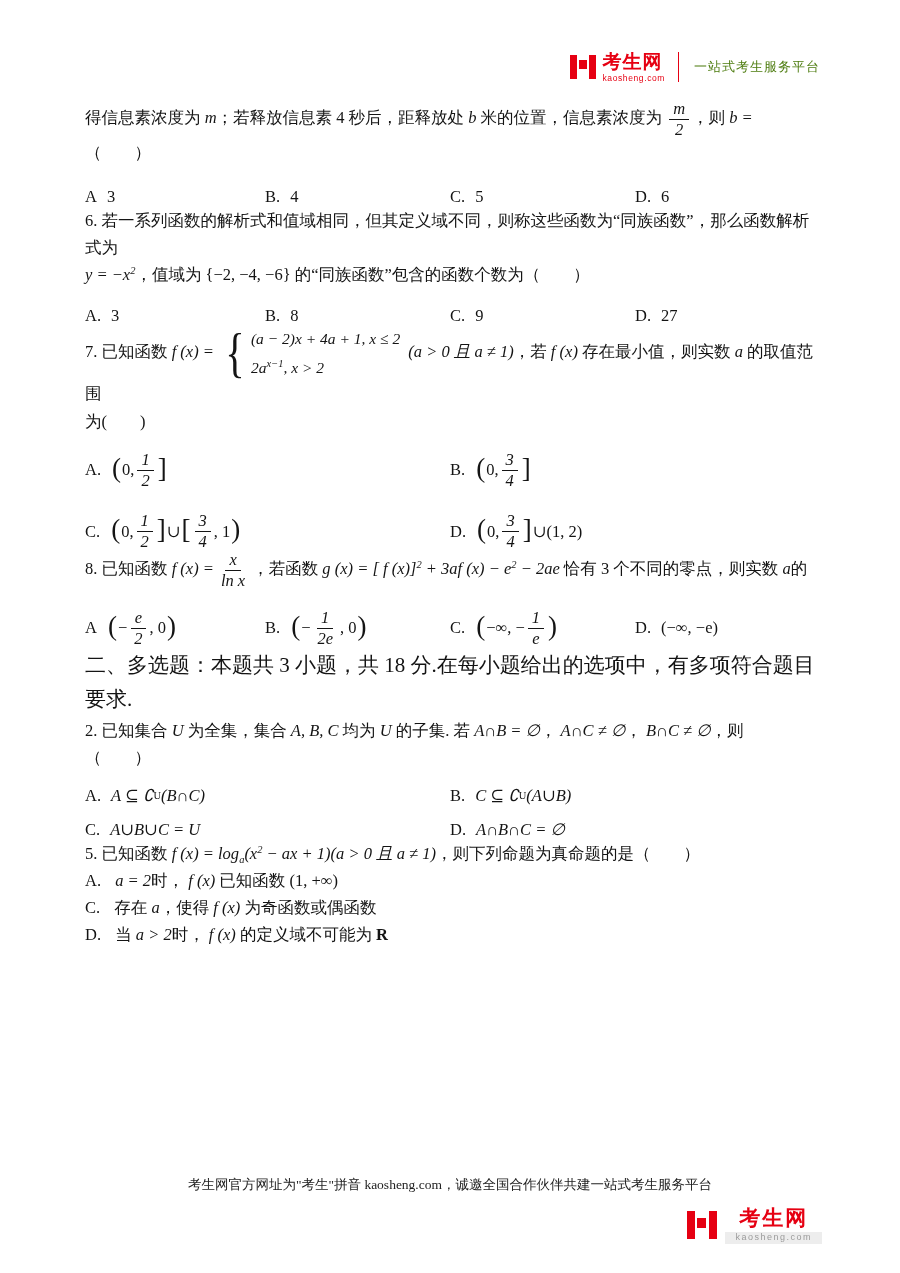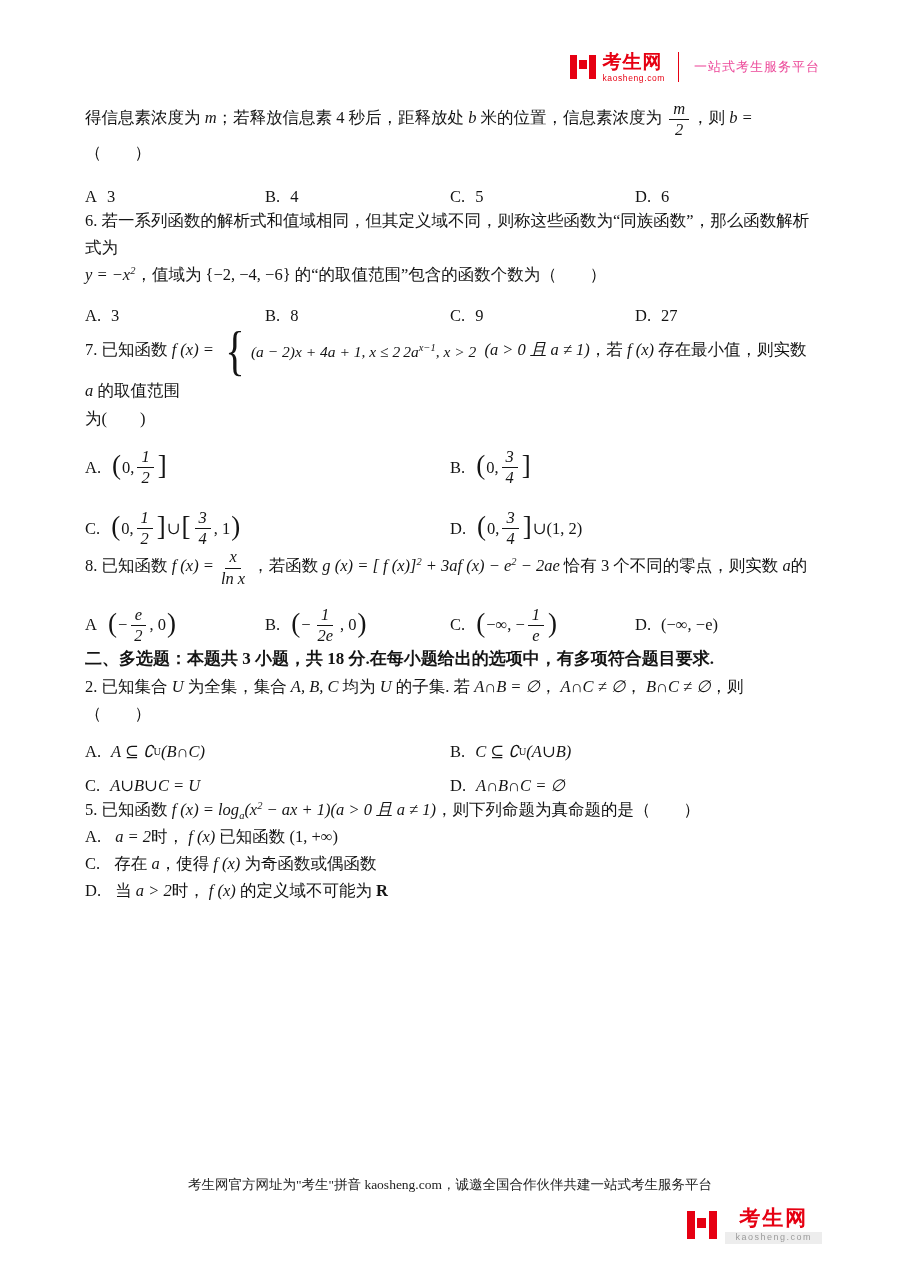--- a/index.html
+++ b/index.html
@@ -17,21 +17,21 @@
   .brand { display: flex; align-items: center; gap: 7px; }
   .kicon { position: relative; display: inline-block; width: 26px; height: 26px; flex: none; }
   .kicon i { position: absolute; background: #e60012; display: block; }
   .kicon .kb1 { left: 0; top: 1px; width: 7px; height: 24px; }
   .kicon .kb2 { left: 9px; top: 6px; width: 8px; height: 9px; }
   .kicon .kb3 { right: 0; top: 1px; width: 7px; height: 24px; }
   .brand-text { display: inline-flex; flex-direction: column; line-height: 1.05; }
   .brand-name { color: #e60012; font-weight: 700; font-size: 19px; font-family: "Liberation Sans", sans-serif; letter-spacing: 1px; }
   .brand-domain { color: #e60012; font-size: 8.5px; font-family: "Liberation Sans", sans-serif; letter-spacing: 0.6px; margin-top: 2px; }
   .brand-divider { width: 1px; height: 30px; background: #e60012; margin: 0 8px 0 6px; }
-  .brand-tagline { color: #ec4899; font-size: 13px; font-family: "Liberation Sans", sans-serif; letter-spacing: 1px; }
+  .brand-tagline { color: #4d7c0f; font-size: 13px; font-family: "Liberation Sans", sans-serif; letter-spacing: 1px; }
 
   
   p.line { margin: 0; line-height: 1.65; }
   .cn { font-style: normal; }
   .m  { font-style: italic; }
   .mu { font-style: normal; }
   .mbf { font-style: normal; font-weight: 700; }
   .sup { font-size: 10.5px; vertical-align: super; line-height: 0; }
   .sub { font-size: 10.5px; vertical-align: sub; line-height: 0; }
 
@@ -39,30 +39,30 @@
   .frac { display: inline-flex; flex-direction: column; align-items: center; vertical-align: middle; margin: 0 3px; line-height: 1.1; font-style: italic; }
   .frac .fnum { border-bottom: 1px solid #141414; padding: 0 4px 1px; }
   .frac .fden { padding: 1px 4px 0; }
 
   
   .big { font-size: 27px; font-style: normal; font-weight: 400; vertical-align: middle; position: relative; top: -2px; padding: 0 1px; }
 
   
   .pw { display: inline-flex; align-items: center; vertical-align: middle; margin: 0 4px; }
   .pw-brace { font-size: 54px; font-weight: 300; line-height: 0.95; margin-right: 3px; transform: scaleX(0.75); font-style: normal; }
-  .pw-cases { display: inline-flex; flex-direction: row; gap: 3px; font-size: 15.5px; text-align: left; }
+  .pw-cases { display: inline-flex; flex-direction: column; gap: 3px; font-size: 15.5px; text-align: left; }
 
   
   .olabel { font-style: normal; margin-right: 10px; }
   .optrow { align-items: center; }
   .optrow4 { display: grid; grid-template-columns: 180px 185px 185px auto; }
   .optrow2 { display: grid; grid-template-columns: 365px auto; }
   .opt { display: inline-flex; align-items: center; white-space: nowrap; }
 
-  .sec { font-weight: 700; font-size: 17px; }
+  .sec { font-weight: 400; font-size: 21px; }
 
   
   .mt6  { margin-top: 6px; }  .mt12 { margin-top: 12px; }
   .mt14 { margin-top: 14px; } .mt16 { margin-top: 16px; }
   .mt18 { margin-top: 18px; } .mt20 { margin-top: 20px; }
   .mt22 { margin-top: 22px; } .mt26 { margin-top: 26px; }
 
   
   .footer-note { position: absolute; left: 0; right: 0; top: 1176px; text-align: center; font-size: 13.5px; color: #222; }
   .bottom-brand { position: absolute; right: 78px; top: 1206px; display: flex; align-items: center; gap: 8px; }
@@ -127,21 +127,21 @@
           <span class="mu">6</span>
         </span>
     </div>
 
     <p class="line mt26">
       <span class="cn">6. 若一系列函数的解析式和值域相同，但其定义域不同，则称这些函数为“同族函数”，那么函数解析式为</span>
     </p>
     <p class="line mt14">
       <span class="m">y = −x</span><sup class="sup m">2</sup><span class="cn">，值域为</span>
       <span class="mu">{−2, −4, −6}</span>
-      <span class="cn">的“的取值范围”包含的函数个数为（　　）</span>
+      <span class="cn">的“同族函数”包含的函数个数为（　　）</span>
     </p>
     <div class="optrow optrow4 mt18">
       <span class="opt">
           <span class="olabel">A.</span>
           <span class="mu">3</span>
         </span>
       <span class="opt">
           <span class="olabel">B.</span>
           <span class="mu">8</span>
         </span>

